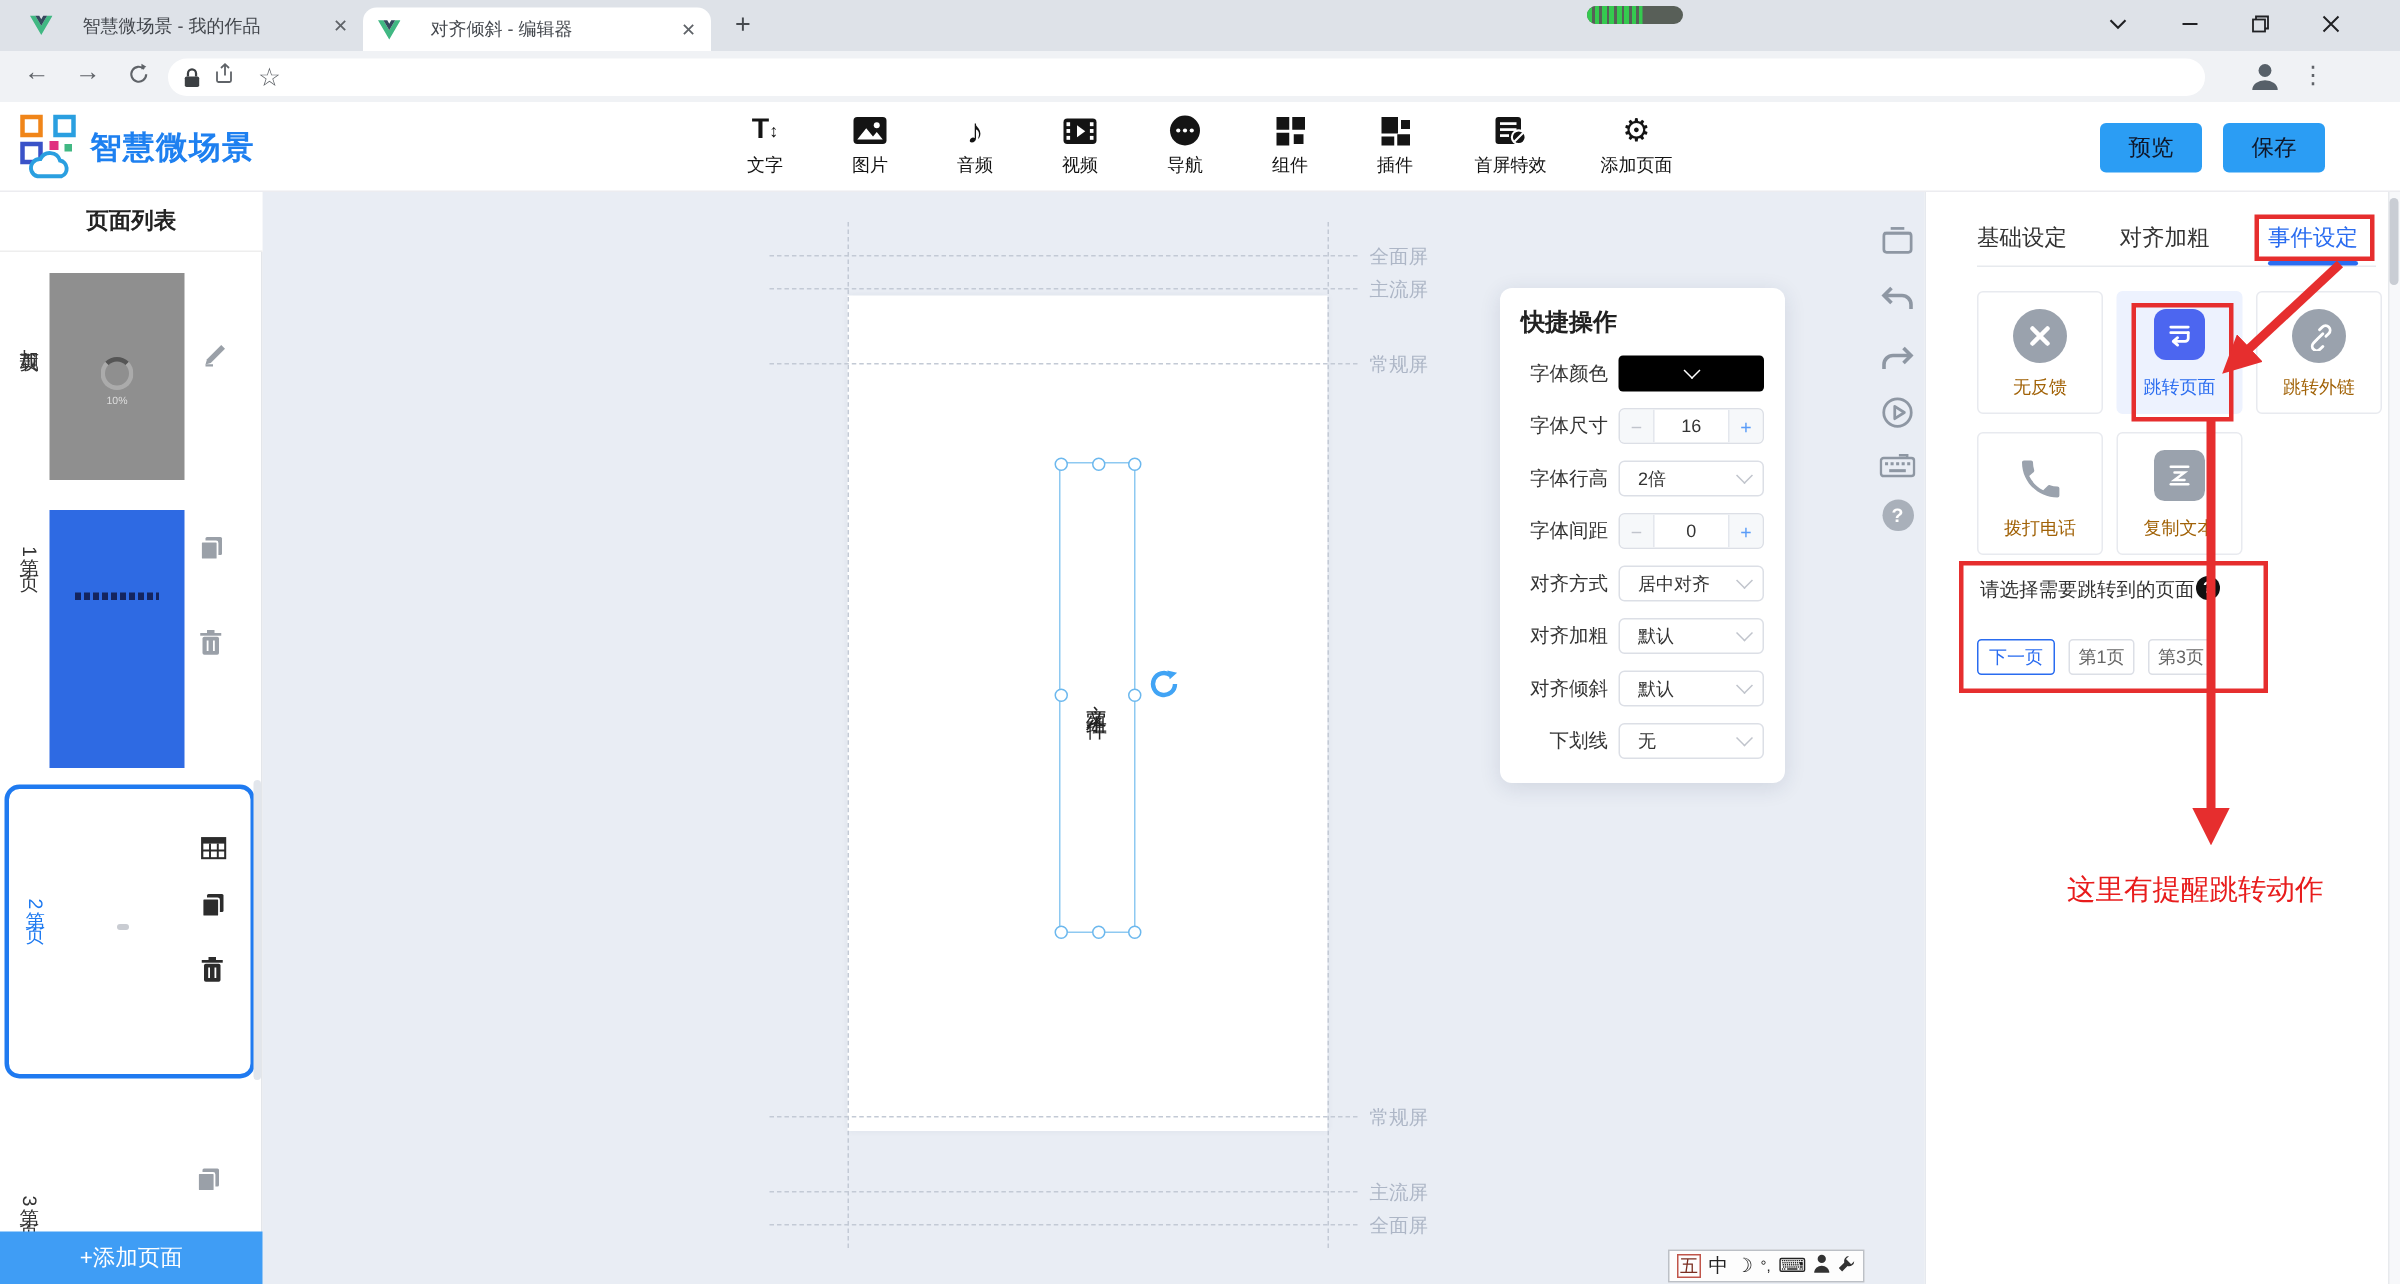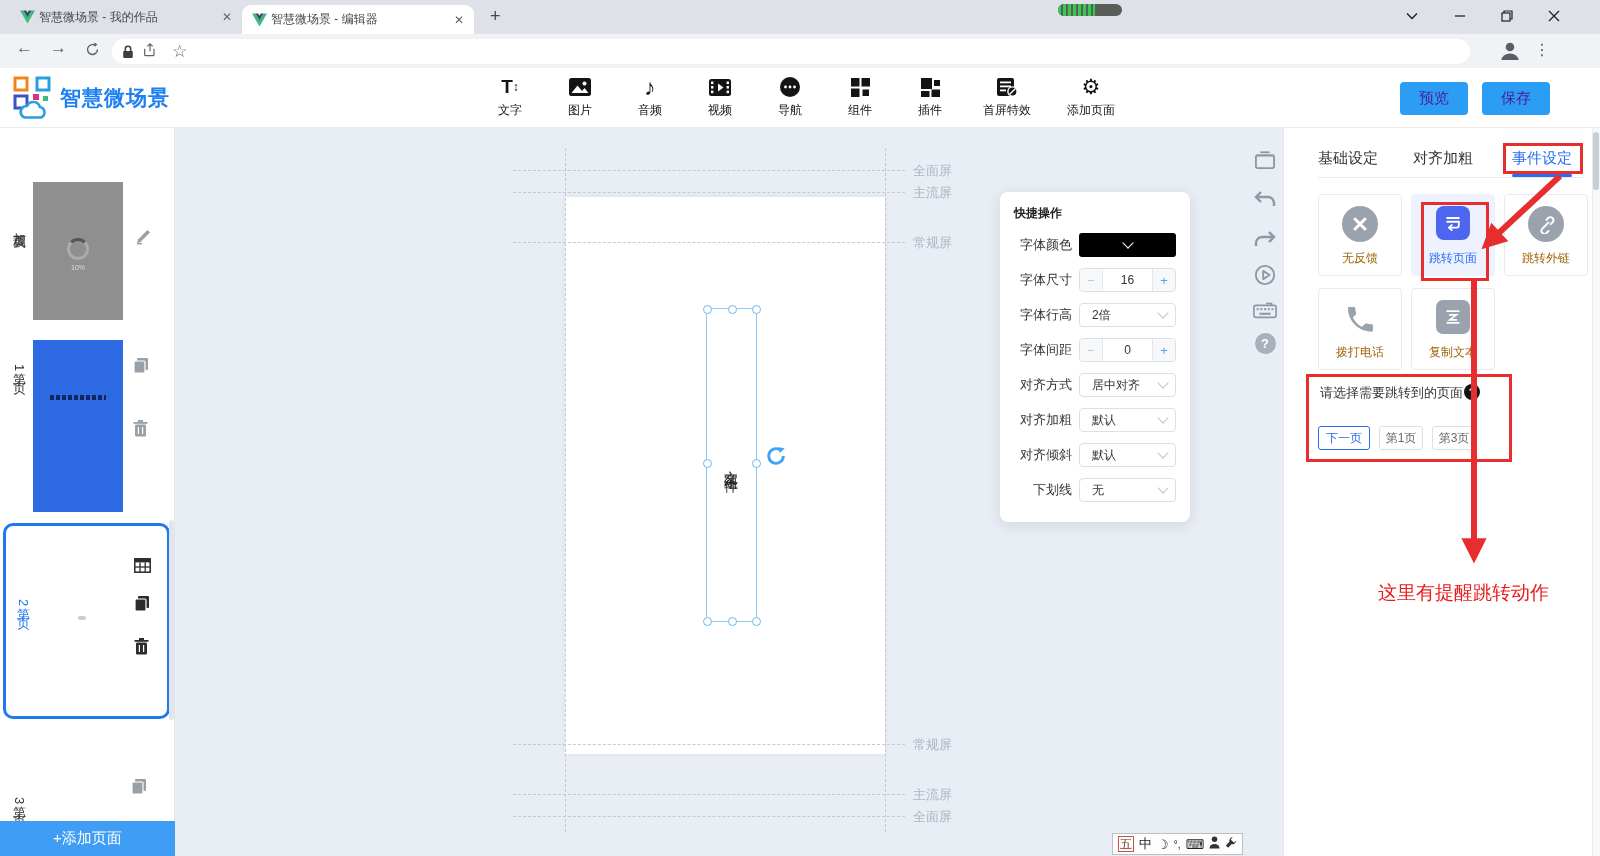--- a/index.html
+++ b/index.html
@@ -2,21 +2,21 @@
 <html><head>
 <meta charset="utf-8">
 <style>
   html,body{margin:0;padding:0;}
   .app{position:relative;width:1600px;height:856px;overflow:hidden;
        font-family:"Liberation Sans","DejaVu Sans",sans-serif;background:#e9edf4;color:#222;}
   .abs{position:absolute;}
 
   
   .titlebar{left:0;top:0;width:1600px;height:34px;background:#dee2e8;}
-  .tab{top:0;height:34px;display:flex;align-items:center;gap:4px;padding:0 10px;font-size:12px;color:#43474d;box-sizing:border-box;}
+  .tab{top:0;height:34px;display:flex;align-items:center;gap:20px;padding:0 10px;font-size:12px;color:#43474d;box-sizing:border-box;}
   .tab.inactive{left:10px;width:232px;}
   .tab.active{left:242px;width:232px;top:5px;height:29px;background:#fff;border-radius:9px 9px 0 0;}
   .tab .title{flex:1;white-space:nowrap;overflow:hidden;}
   .tab .x{font-size:12px;color:#5f6368;cursor:pointer;}
   .newtab{left:490px;top:6px;font-size:18px;color:#45494e;}
   .battery{left:1058px;top:4px;width:64px;height:12px;border-radius:6px;background:#585f58;overflow:hidden;}
   .battery i{display:block;height:100%;width:58%;background:repeating-linear-gradient(90deg,#35c94f 0 3px,#585f58 3px 5px);}
   .winbtn{top:0px;width:34px;height:32px;display:flex;align-items:center;justify-content:center;color:#202124;}
   .navbar{left:0;top:34px;width:1600px;height:34px;background:#f0f2f5;}
   .navicon{top:38px;font-size:17px;color:#5f6368;}
@@ -24,21 +24,21 @@
   .url{font-size:13px;color:#202124;flex:1;}
   .pill-ic{color:#5f6368;}
 
   
   .ed-header{left:0;top:68px;width:1600px;height:60px;background:#fff;border-bottom:1px solid #ececf0;box-sizing:border-box;}
   .brand{left:60px;top:84px;font-size:21px;font-weight:bold;color:#1e80f0;letter-spacing:1px;}
   .tools{left:488px;top:75px;display:flex;gap:26px;}
   .tool{width:44px;display:flex;flex-direction:column;align-items:center;gap:3px;cursor:pointer;}
   .tool .ic{height:24px;display:flex;align-items:center;justify-content:center;color:#141414;}
   .tool .lb{font-size:12px;color:#141414;white-space:nowrap;}
-  .btn{top:82px;width:68px;height:33px;border-radius:4px;background:#2b9df4;color:#4c1d95;font-size:15px;display:flex;align-items:center;justify-content:center;cursor:pointer;}
+  .btn{top:82px;width:68px;height:33px;border-radius:4px;background:#2b9df4;color:#0f172a;font-size:15px;display:flex;align-items:center;justify-content:center;cursor:pointer;}
 
   
   .sidebar{left:0;top:128px;width:175px;height:728px;background:#fff;border-right:1px solid #e3e6ea;box-sizing:border-box;}
   .sb-title{left:0;top:128px;width:175px;height:40px;display:flex;align-items:center;justify-content:center;font-size:15px;font-weight:bold;border-bottom:1px solid #eee;box-sizing:border-box;background:#fff;}
   .vlabel{writing-mode:vertical-rl;text-orientation:mixed;font-size:13px;color:#333;letter-spacing:2px;}
   .thumb{background:#8f8f8f;}
   .sel-box{left:3px;top:523px;width:167px;height:196px;border:3px solid #1f7af0;border-radius:10px;background:#fff;box-sizing:border-box;}
   .addpage{left:0;top:821px;width:175px;height:35px;background:#3f9df5;color:#fff;font-size:15px;display:flex;align-items:center;justify-content:center;cursor:pointer;}
   .spin{width:22px;height:22px;border-radius:50%;border:3px solid rgba(255,255,255,.25);border-top-color:#555;box-sizing:border-box;}
 
@@ -47,21 +47,21 @@
   .dash-h{height:0;border-top:1px dashed #c3cad5;z-index:2;}
   .dash-v{width:0;border-left:1px dashed #c3cad5;z-index:2;}
   .guide-lb{font-size:13px;color:#adb6c6;z-index:2;}
   .comp{left:706px;top:308px;width:51px;height:314px;border:1px solid #8ec9f1;box-sizing:border-box;z-index:3;}
   .handle{position:absolute;width:9px;height:9px;border-radius:50%;background:#fff;border:1.5px solid #6cb8ee;box-sizing:border-box;}
   .comp-text{position:absolute;left:0;top:0;width:100%;height:100%;display:flex;align-items:center;justify-content:center;}
   .comp-text span{writing-mode:vertical-rl;text-orientation:mixed;font-size:14px;color:#222;letter-spacing:3px;}
 
   
   .qpanel{left:1000px;top:192px;width:190px;height:330px;background:#fff;border-radius:8px;box-shadow:0 3px 14px rgba(30,50,90,.12);z-index:5;box-sizing:border-box;padding:13px 14px;}
-  .q-title{font-size:12px;font-weight:bold;margin-bottom:10px;}
+  .q-title{font-size:16px;font-weight:bold;margin-bottom:10px;}
   .q-row{display:flex;align-items:center;height:26px;margin-bottom:9px;}
   .q-lb{width:58px;text-align:right;font-size:13px;color:#333;margin-right:7px;flex:none;}
   .q-ctl{flex:1;height:24px;box-sizing:border-box;}
   .swatch{background:#000;border-radius:3px;display:flex;align-items:center;justify-content:center;cursor:pointer;}
   .car{width:7px;height:7px;border-right:1.5px solid #fff;border-bottom:1.5px solid #fff;transform:rotate(45deg);margin-top:-4px;}
   .car.g{border-color:#c0c4cc;}
   .stepper{display:flex;border:1px solid #dcdfe6;border-radius:4px;overflow:hidden;background:#fff;}
   .stepper .seg{width:22px;display:flex;align-items:center;justify-content:center;font-size:13px;background:#f6f8fa;cursor:pointer;}
   .stepper .minus{color:#c0c4cc;border-right:1px solid #e4e7ed;}
   .stepper .plus{color:#5a9cf8;border-left:1px solid #e4e7ed;}
@@ -112,21 +112,21 @@
         <path d="M3.8 0 L8 7.2 L12.2 0 L9.4 0 L8 2.5 L6.6 0 Z" fill="#35495e"></path>
       </svg>
     <span class="title">智慧微场景 - 我的作品</span>
     <span class="x">✕</span>
   </div>
   <div class="abs tab active">
     <svg width="15" height="14" viewBox="0 0 16 14">
         <path d="M0 0 L8 13.8 L16 0 L12.2 0 L8 7.2 L3.8 0 Z" fill="#41b883"></path>
         <path d="M3.8 0 L8 7.2 L12.2 0 L9.4 0 L8 2.5 L6.6 0 Z" fill="#35495e"></path>
       </svg>
-    <span class="title">智慧微场景 - 编辑器</span>
+    <span class="title">对齐倾斜 - 编辑器</span>
     <span class="x">✕</span>
   </div>
   <div class="abs newtab">+</div>
   <div class="abs battery">
       <i></i>
     </div>
   <div class="abs winbtn" style="left:1395px">
       <svg width="12" height="8" viewBox="0 0 12 8">
         <polyline points="1,1.5 6,6.5 11,1.5" fill="none" stroke="#202124" stroke-width="1.4"></polyline>
       </svg>
@@ -271,20 +271,21 @@
     <div class="tool" style="width:58px">
       <span class="ic" style="font-size:21px">⚙</span>
       <span class="lb">添加页面</span>
     </div>
   </div>
 
   <div class="abs btn" style="left:1400px">预览</div>
   <div class="abs btn" style="left:1482px">保存</div>
 
   <div class="abs sidebar"></div>
+  <div class="abs sb-title">页面列表</div>
 
   <div class="abs vlabel" style="left:10px;top:222px">加载页</div>
   <div class="abs thumb" style="left:33px;top:182px;width:90px;height:138px">
     <div class="spin" style="position:absolute;left:34px;top:56px"></div>
     <div style="position:absolute;left:34px;top:82px;width:22px;text-align:center;font-size:7px;color:#ddd">10%</div>
   </div>
   <div class="abs" style="left:135px;top:228px"><svg width="17" height="17" viewBox="0 0 17 17">
         <path d="M2 15 L3 11.5 L12.5 2 L15 4.5 L5.5 14 Z" fill="#9aa0a8"></path>
         <line x1="2" y1="15.6" x2="7" y2="15.6" stroke="#9aa0a8" stroke-width="1.6"></line>
       </svg></div>

